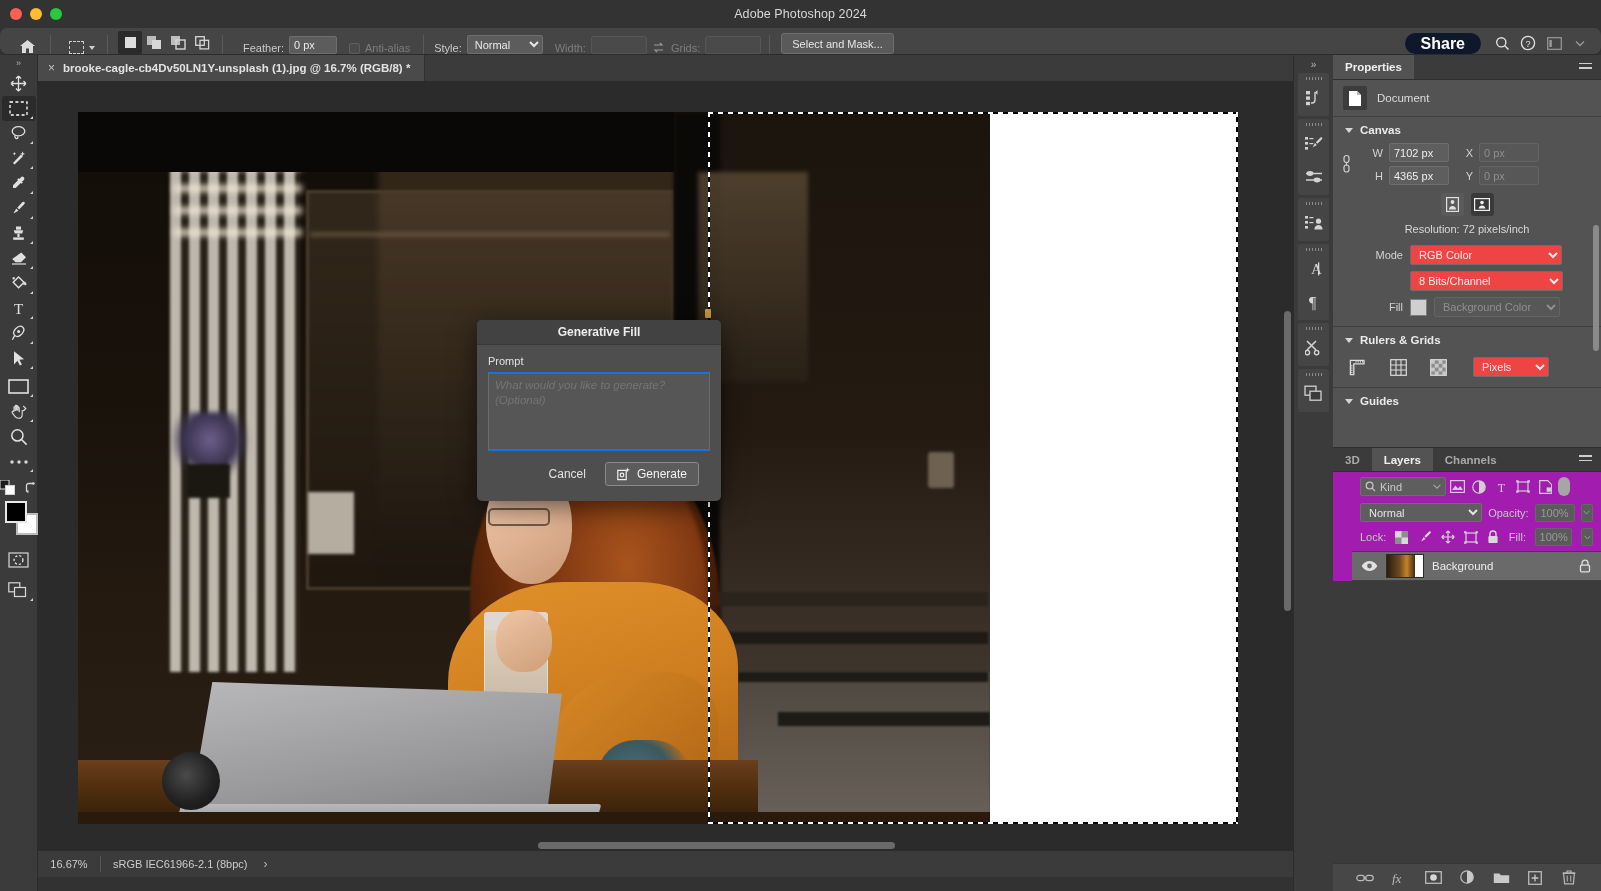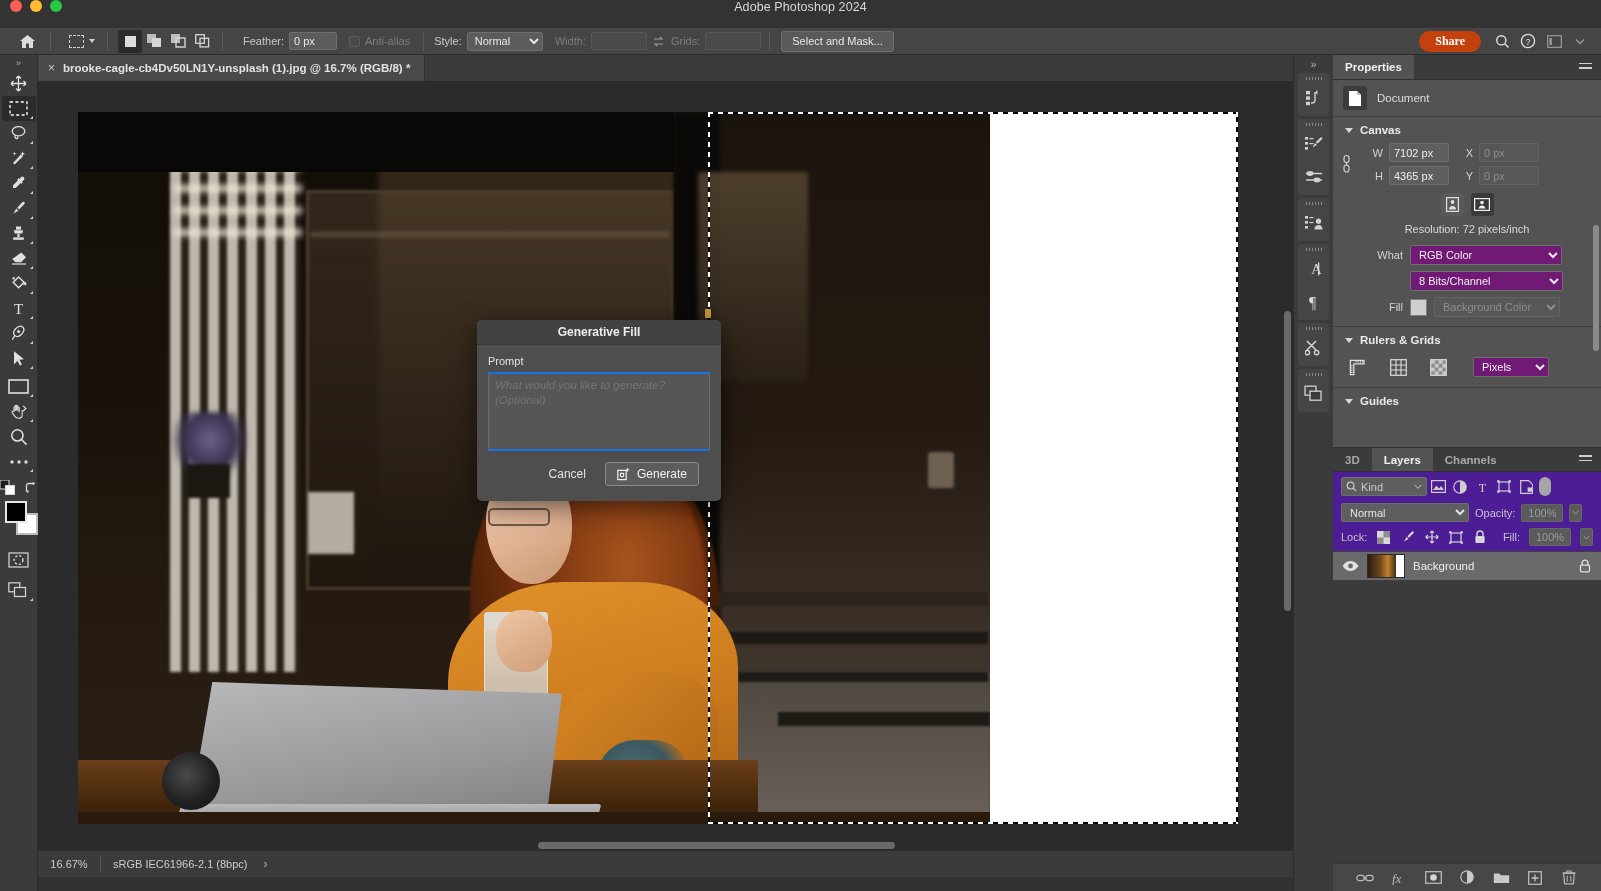--- a/index.html
+++ b/index.html
@@ -11,38 +11,39 @@
     font-size: 11px;
     color: #d4d4d4;
     -webkit-font-smoothing: antialiased;
   }
   #app { position: relative; width: 1601px; height: 891px; }
 
   
   #titlebar {
     position: absolute; left: 0; top: 0; width: 1601px; height: 28px;
     background: #333333;
-    display: flex; align-items: flex-start;
+    display: flex; align-items: center;
   }
   #traffic { display: flex; gap: 8px; margin-left: 10px; }
   .tl { width: 12px; height: 12px; border-radius: 50%; }
   .tl.r { background: #ff5f57; }
   .tl.y { background: #febc2e; }
   .tl.g { background: #28c840; }
   #apptitle {
     position: absolute; left: 0; right: 0; text-align: center;
     font-size: 12.5px; color: #d8d8d8; letter-spacing: .1px;
   }
 
   
   #optionsbar {
     position: absolute; left: 0; top: 28px; width: 1601px; height: 27px;
     background: #454545;
-    display: flex; align-items: center;
+    display: flex; align-items: flex-end;
     border-bottom: 1px solid #2c2c2c;
+    border-radius: 7px;
   }
   .opt-home { width: 30px; display: flex; justify-content: center; align-items: center; margin-left: 12px;}
   .opt-sep { width: 1px; height: 19px; background: #5a5a5a; margin: 0 8px; }
   .tool-preset {
     display: flex; align-items: center; gap: 5px; padding: 0 4px; margin-left: 6px;
   }
   .marq-ico { width: 15px; height: 13px; border: 1px dashed #cfcfcf; }
   .caret { width: 0; height: 0; border-left: 3.5px solid transparent; border-right: 3.5px solid transparent; border-top: 4px solid #cfcfcf; }
   .selmodes { display: flex; margin-left: 2px; }
   .selmode {
@@ -62,23 +63,23 @@
     height: 19px; color: #e8e8e8; font-size: 11px; padding: 0 3px;
     font-family: "Liberation Sans", sans-serif;
   }
   .cb { width: 11px; height: 11px; background: #4a4a4a; border: 1px solid #5e5e5e; border-radius: 2px; margin-left: 12px; }
   .btn-selmask {
     background: #5a5a5a; border: 1px solid #6e6e6e; border-radius: 3px;
     color: #e6e6e6; font-size: 11px; height: 21px; padding: 0 10px;
     display: flex; align-items: center; font-family: "Liberation Sans", sans-serif;
   }
   #share-btn {
-    background: #c2410c; color: #fff; border: none; border-radius: 11px;
-    height: 21px; padding: 0 16px; font-size: 12px; font-weight: bold;
-    display: flex; align-items: center; font-family: Liberation Serif, serif;
+    background: #0f172a; color: #fff; border: none; border-radius: 11px;
+    height: 21px; padding: 0 16px; font-size: 16px; font-weight: bold;
+    display: flex; align-items: center; font-family: Liberation Sans, sans-serif;
   }
   .topicon { width: 26px; height: 22px; display: flex; align-items: center; justify-content: center; }
 
   
   #lefttools {
     position: absolute; left: 0; top: 55px; width: 38px; height: 836px;
     background: #3b3b3b; border-right: 1px solid #2c2c2c;
   }
   #lt-collapse { height: 16px; display: flex; align-items: center; justify-content: center; color: #b0b0b0; font-size: 9px; }
   .tool {
@@ -335,31 +336,31 @@
     font-family: "Liberation Sans", sans-serif;
   }
   .pinput.dim { background: #575757; border-color: #646464; color: #8e8e8e; }
   #linkico { width: 14px; display: flex; align-items: center; justify-content: center; }
   .orientrow { display: flex; gap: 7px; justify-content: center; padding: 6px 0 3px 0; }
   .orientbtn { width: 23px; height: 23px; background: #5a5a5a; border-radius: 3px; display:flex;align-items:center;justify-content:center;}
   .orientbtn.active { background: #3a3a3a; }
   #resolution { text-align: center; font-size: 11px; color: #d8d8d8; padding: 4px 0 7px 0; }
   .selrow { display:flex; align-items:center; gap: 7px; padding: 3px 12px; }
   .psel {
-    background: #701a75; border: 1px solid #6e6e6e; border-radius: 2px;
+    background: #ef4444; border: 1px solid #6e6e6e; border-radius: 2px;
     height: 20px; color: #eeeeee; font-size: 11px;
     font-family: "Liberation Sans", sans-serif; padding: 0 4px;
   }
   .psel.dim { background:#575757; color:#8f8f8f; border-color:#646464;}
   .swatchbox { width: 17px; height: 17px; background: #cfcfcf; border: 1px solid #7e7e7e; }
   .rgrow { display: flex; align-items: center; gap: 18px; padding: 6px 0 10px 14px; }
   .rgico { width: 22px; height: 20px; display:flex; align-items:center; justify-content:center;}
   #propscroll { position: absolute; right: 2px; top: 170px; width: 6px; height: 126px; background: #8a8a8a; border-radius: 3px; }
 
-  #layersbody { background: #4c1d95; }
+  #layersbody { background: #a21caf; padding-left: 19px; }
   .filterrow { display: flex; align-items: center; gap: 0; padding: 5px 8px; }
   .kindbox {
     background: #5e5e5e; border: 1px solid #6e6e6e; border-radius: 2px;
     height: 19px; width: 86px; display: flex; align-items: center; gap: 4px;
     padding: 0 4px; color: #c9c9c9; font-size: 11px;
   }
   .filtico { width: 22px; height: 19px; display:flex;align-items:center;justify-content:center; }
   .togglepill { width: 12px; height: 19px; border-radius: 7px; background: #a6a6a6; margin-left: 2px; }
   .blendrow { display:flex; align-items:center; gap:6px; padding: 2px 8px 3px 8px; }
   .blendsel {
@@ -891,21 +892,21 @@
           <svg width="16" height="13" viewBox="0 0 16 13">
               <rect x="0.6" y="0.6" width="14.8" height="11.8" fill="none" stroke="#f0f0f0" stroke-width="1.2"></rect>
               <circle cx="8" cy="4.6" r="1.8" fill="#f0f0f0"></circle>
               <path d="M4.6 10.6c0-1.9 1.5-3.2 3.4-3.2s3.4 1.3 3.4 3.2z" fill="#f0f0f0"></path>
             </svg>
         </div>
       </div>
       <div id="resolution">Resolution: 72 pixels/inch</div>
 
       <div class="selrow">
-        <span class="plabel" style="width:58px;text-align:right">What</span>
+        <span class="plabel" style="width:58px;text-align:right">Mode</span>
         <select class="psel" style="width:152px">
           <option>RGB Color</option>
         </select>
       </div>
       <div class="selrow">
         <span style="width:58px"></span>
         <select class="psel" style="width:153px">
           <option>8 Bits/Channel</option>
         </select>
       </div>

